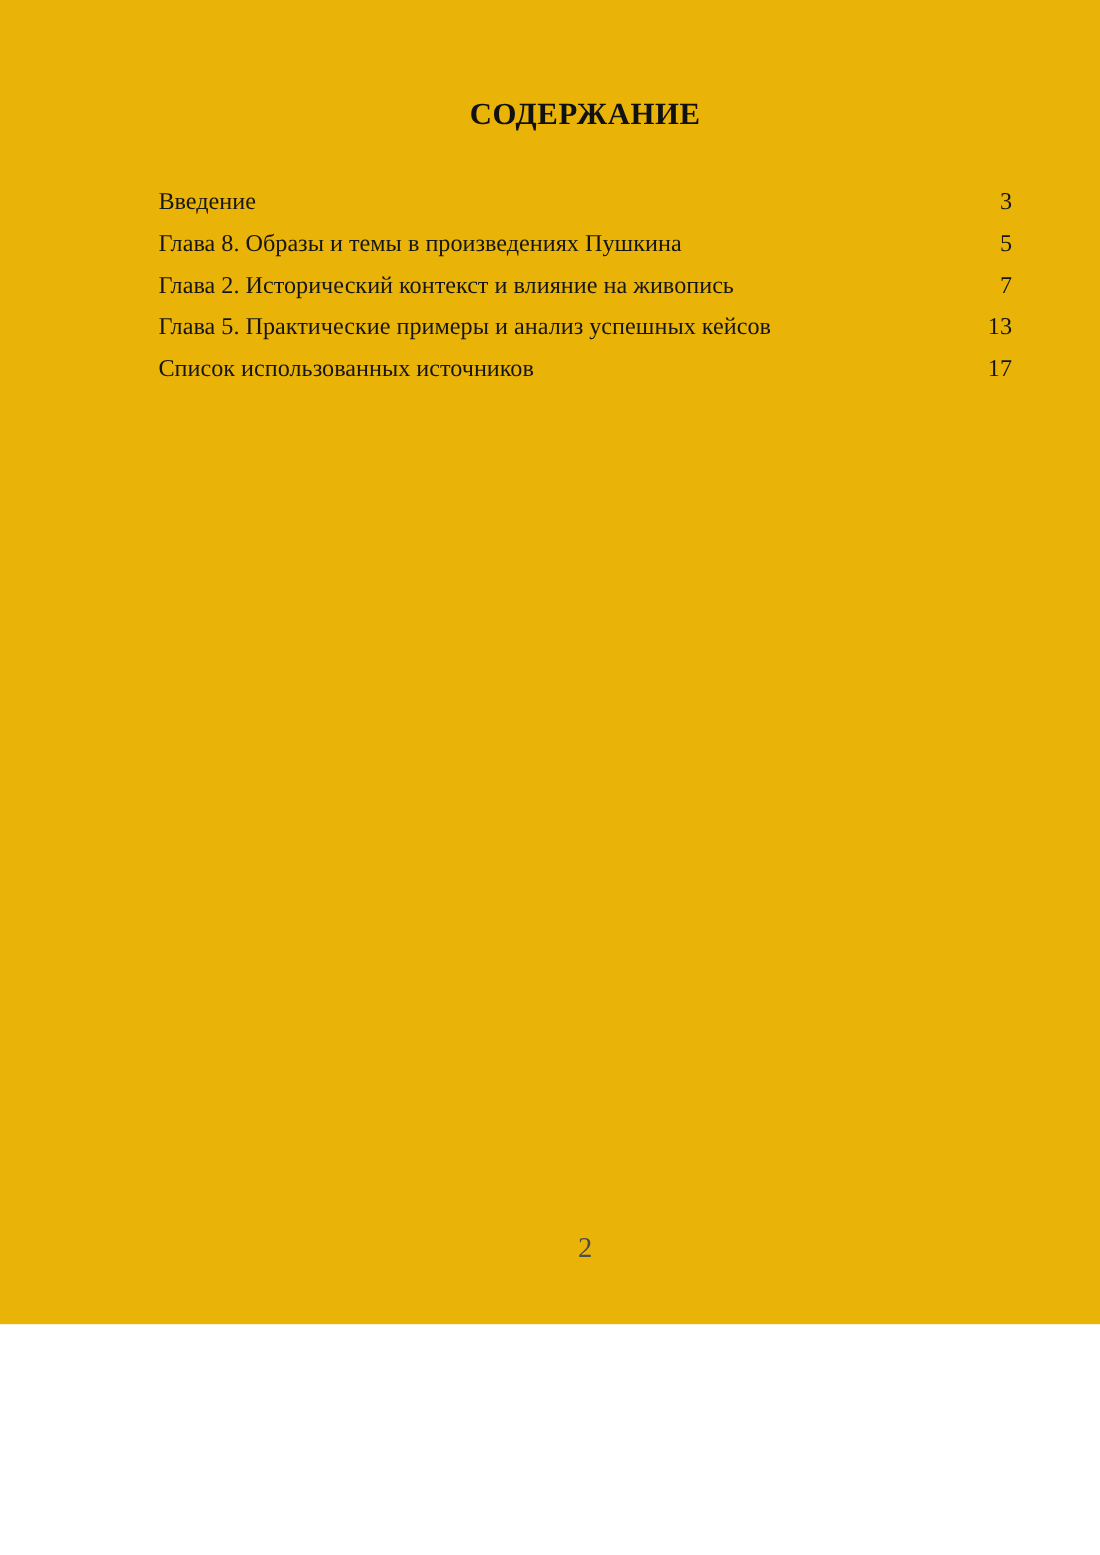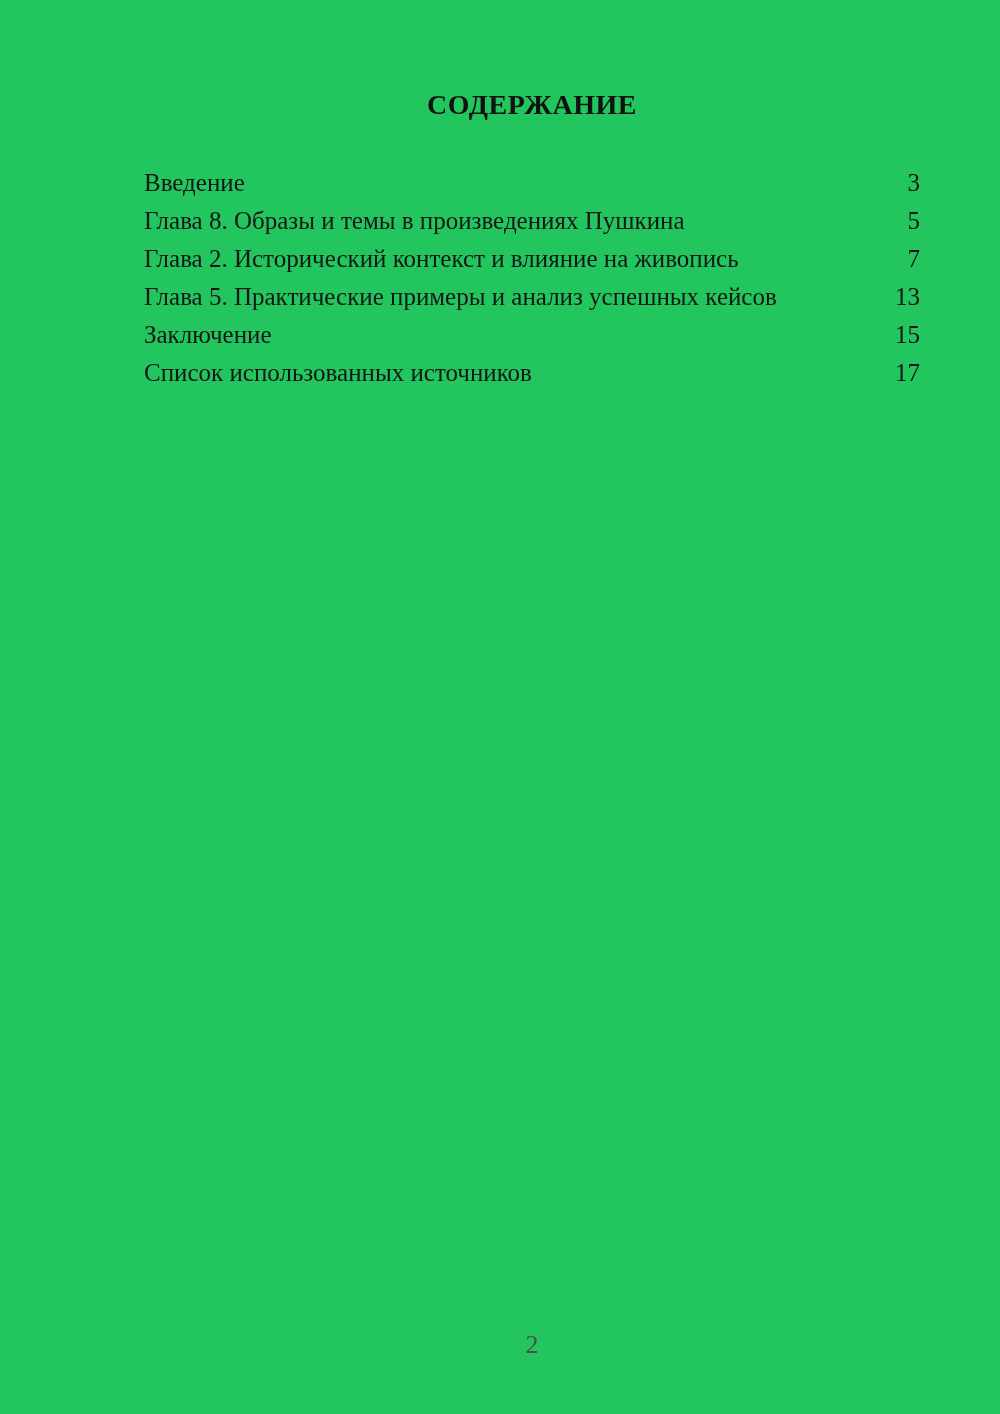--- a/index.html
+++ b/index.html
@@ -3,22 +3,22 @@
 <meta charset="utf-8">
 <style>
   html, body {
     margin: 0;
     padding: 0;
     background: #ffffff;
   }
   .page {
     position: relative;
     width: 1000px;
-    height: 1414px;
-    background: #22c55e;
+    height: 1204px;
+    background: #eab308;
     font-family: "Liberation Serif", "DejaVu Serif", serif;
     color: #161616;
     overflow: hidden;
     margin: 0 auto;
   }
   .content {
     padding: 88px 80px 0 144px; 
   }
   .title {
     margin: 0;
@@ -30,21 +30,21 @@
     color: #111111;
   }
   .toc {
     margin-top: 48px;
   }
   .toc-row {
     display: flex;
     justify-content: space-between;
     align-items: flex-end; 
     margin-bottom: 13px;
-    font-size: 25px;
+    font-size: 22px;
     line-height: 25px;
   }
   .toc-row:last-child {
     margin-bottom: 16px;
   }
   .toc-label {
     flex: 1 1 auto;
     padding-right: 70px;
     text-align: left;
   }
@@ -90,24 +90,20 @@
         <span class="toc-page">7</span>
       </div>
 
 
 
       <div class="toc-row">
         <span class="toc-label">Глава 5. Практические примеры и анализ успешных кейсов</span>
         <span class="toc-page">13</span>
       </div>
 
-      <div class="toc-row">
-        <span class="toc-label">Заключение</span>
-        <span class="toc-page">15</span>
-      </div>
 
       <div class="toc-row">
         <span class="toc-label">Список использованных источников</span>
         <span class="toc-page">17</span>
       </div>
 
     </div>
   </div>
 
   <div class="footer">

